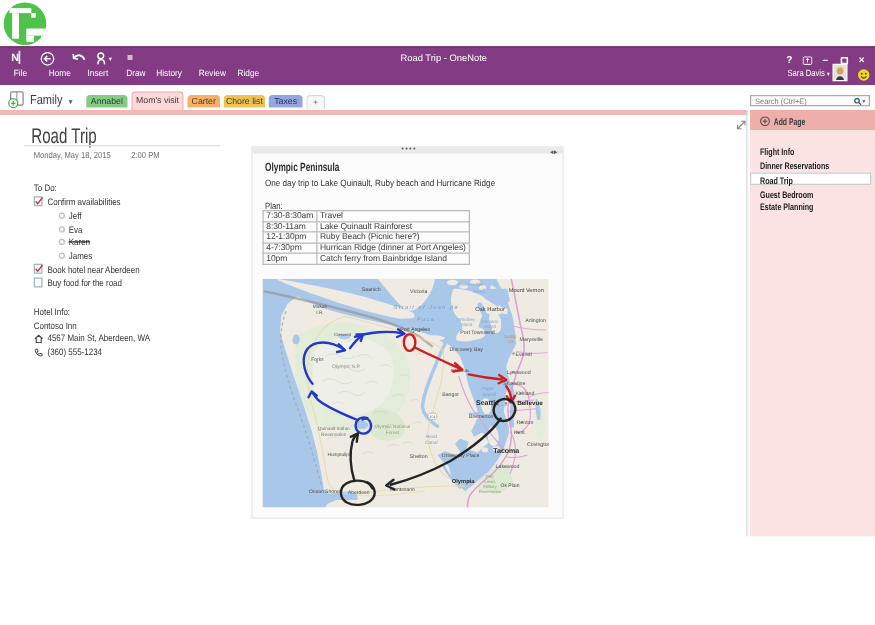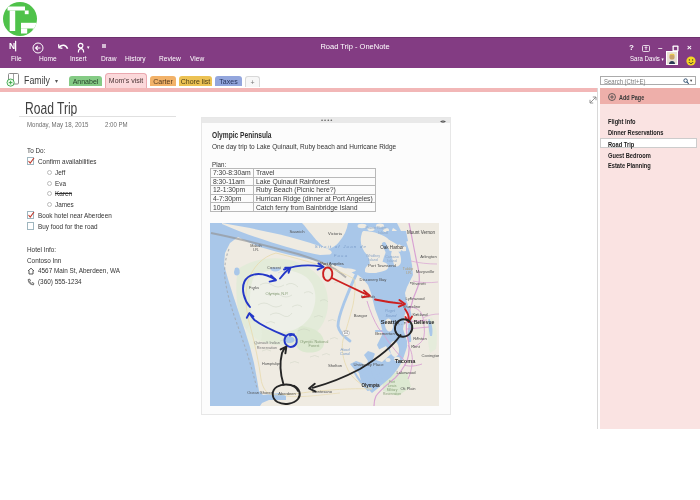--- a/index.html
+++ b/index.html
@@ -113,21 +113,21 @@
       </svg>
   </div>
 
   <div id="tabs" class="abs">
     <div class="rtab" style="left:11px">File</div>
     <div class="rtab" style="left:39px">Home</div>
     <div class="rtab" style="left:70px">Insert</div>
     <div class="rtab" style="left:101px">Draw</div>
     <div class="rtab" style="left:125px">History</div>
     <div class="rtab" style="left:159px">Review</div>
-    <div class="rtab" style="left:190px">View</div>
+    <div class="rtab" style="left:190px">Ridge</div>
   </div>
 </div>
 
 <div id="navrow" class="abs"></div>
 
 <svg class="abs" style="left:6px;top:72px" width="15" height="15" viewBox="0 0 15 15">
   <rect x="2.5" y="1.5" width="10" height="10.5" rx="1" fill="none" stroke="#8a8a8a" stroke-width="1"></rect>
   <path d="M7.5 1.5 V12" stroke="#8a8a8a" stroke-width="0.8"></path>
   <circle cx="4.6" cy="10.6" r="3.6" fill="#eafbe8" stroke="#39a348" stroke-width="0.9"></circle>
   <path d="M4.6 8.8 V12.4 M2.8 10.6 H6.4" stroke="#39a348" stroke-width="0.9"></path>

